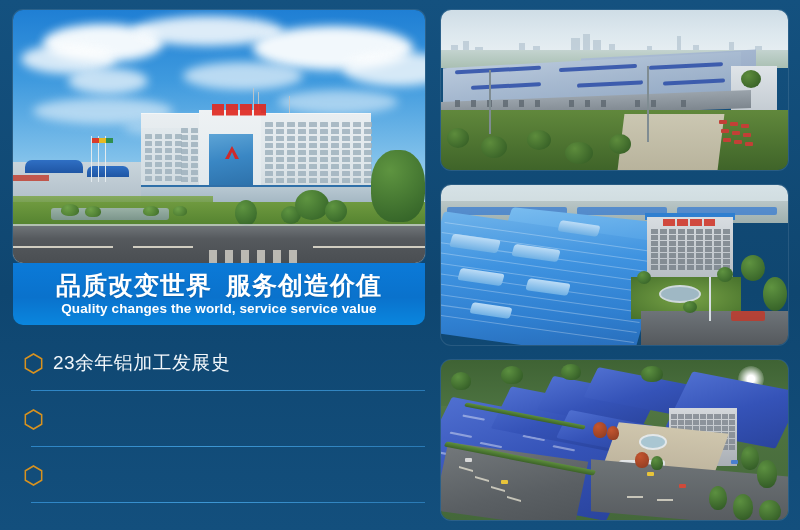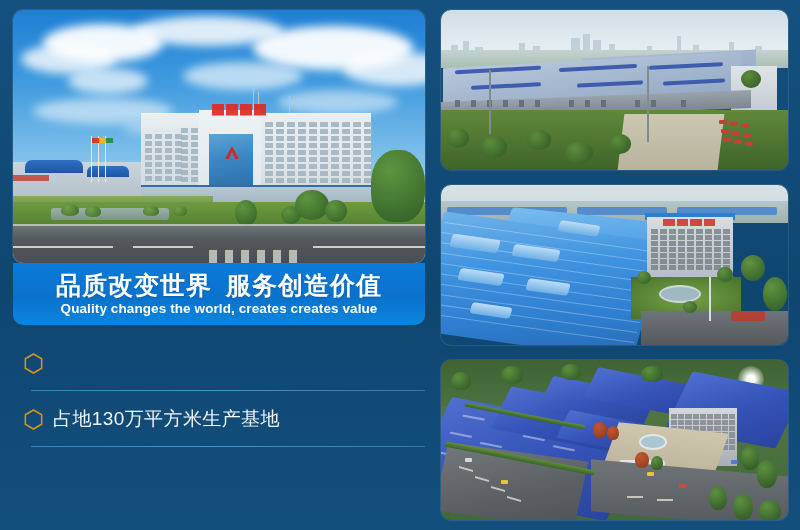--- a/index.html
+++ b/index.html
@@ -484,42 +484,50 @@
       <div class="crosswalk" style="left:212px;"></div>
       <div class="crosswalk" style="left:228px;"></div>
       <div class="crosswalk" style="left:244px;"></div>
       <div class="crosswalk" style="left:260px;"></div>
       <div class="crosswalk" style="left:276px;"></div>
       <div class="road-line" style="left:300px;width:112px;"></div>
     </div>
 
     <div class="banner">
       <div class="banner-cn"><span>品质改变世界</span><span class="gap"></span><span>服务创造价值</span></div>
-      <div class="banner-en">Quality changes the world, creates creates value</div>
+      <div class="banner-en">Quality changes the world, service service value</div>
     </div>
 
     <div class="features">
 
+      <div class="feat-row">
+        <div class="hexwrap">
+          <svg class="hex" viewBox="0 0 20 22" aria-hidden="true">
+            <polygon points="10,1 18.6,6 18.6,16 10,21 1.4,16 1.4,6" fill="none" stroke="#d8921f" stroke-width="1.6"></polygon>
+          </svg>
+        </div>
+        <div class="feat-label">23余年铝加工发展史</div>
+        <div class="feat-rule"></div>
+      </div>
 
       <div class="feat-row">
         <div class="hexwrap">
           <svg class="hex" viewBox="0 0 20 22" aria-hidden="true">
             <polygon points="10,1 18.6,6 18.6,16 10,21 1.4,16 1.4,6" fill="none" stroke="#d8921f" stroke-width="1.6"></polygon>
           </svg>
         </div>
         <div class="feat-rule"></div>
       </div>
 
       <div class="feat-row">
         <div class="hexwrap">
           <svg class="hex" viewBox="0 0 20 22" aria-hidden="true">
             <polygon points="10,1 18.6,6 18.6,16 10,21 1.4,16 1.4,6" fill="none" stroke="#d8921f" stroke-width="1.6"></polygon>
           </svg>
         </div>
-        <div class="feat-label">占地130万平方米生产基地</div>
         <div class="feat-rule"></div>
       </div>
 
     </div>
   </div>
 
   <div class="right-col">
 
     <div class="rframe r1">
       <div class="p1-sky"></div>

